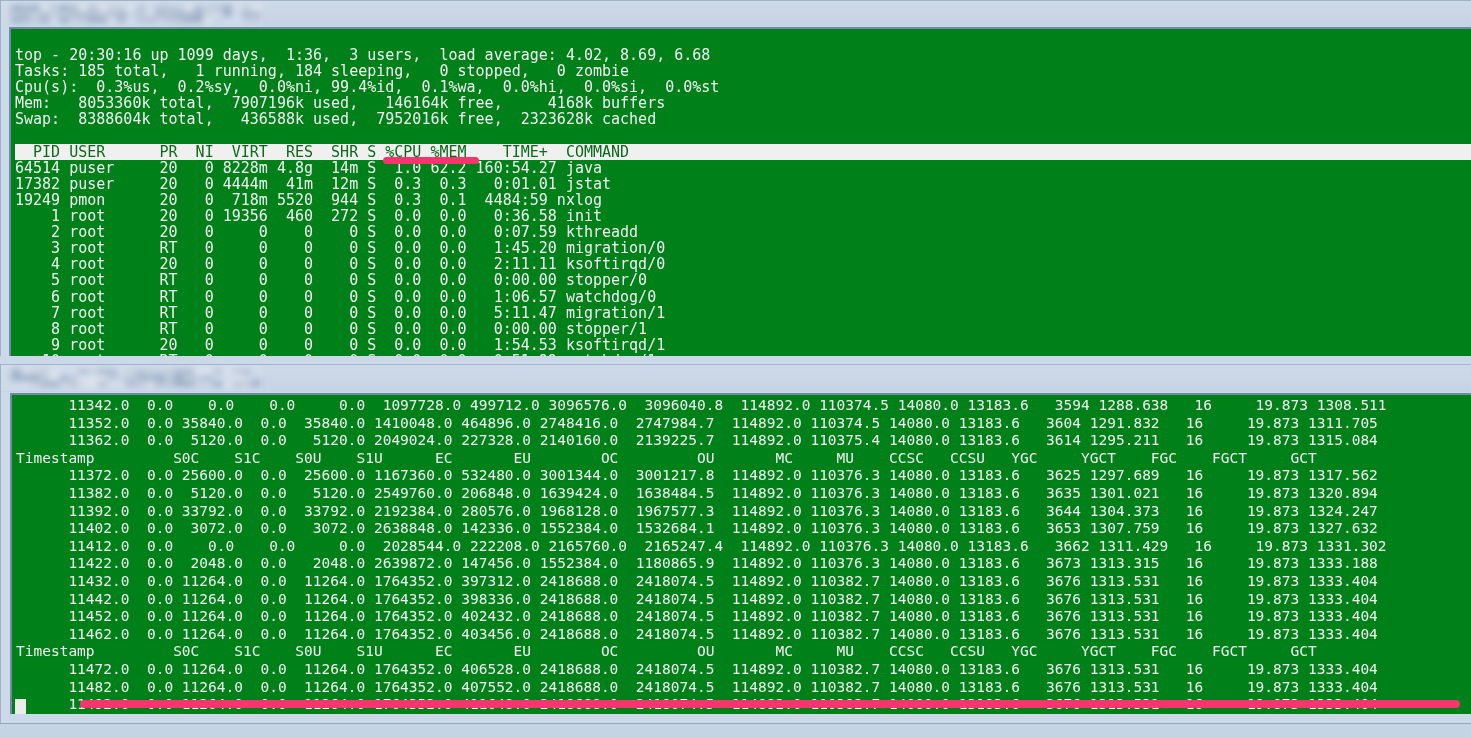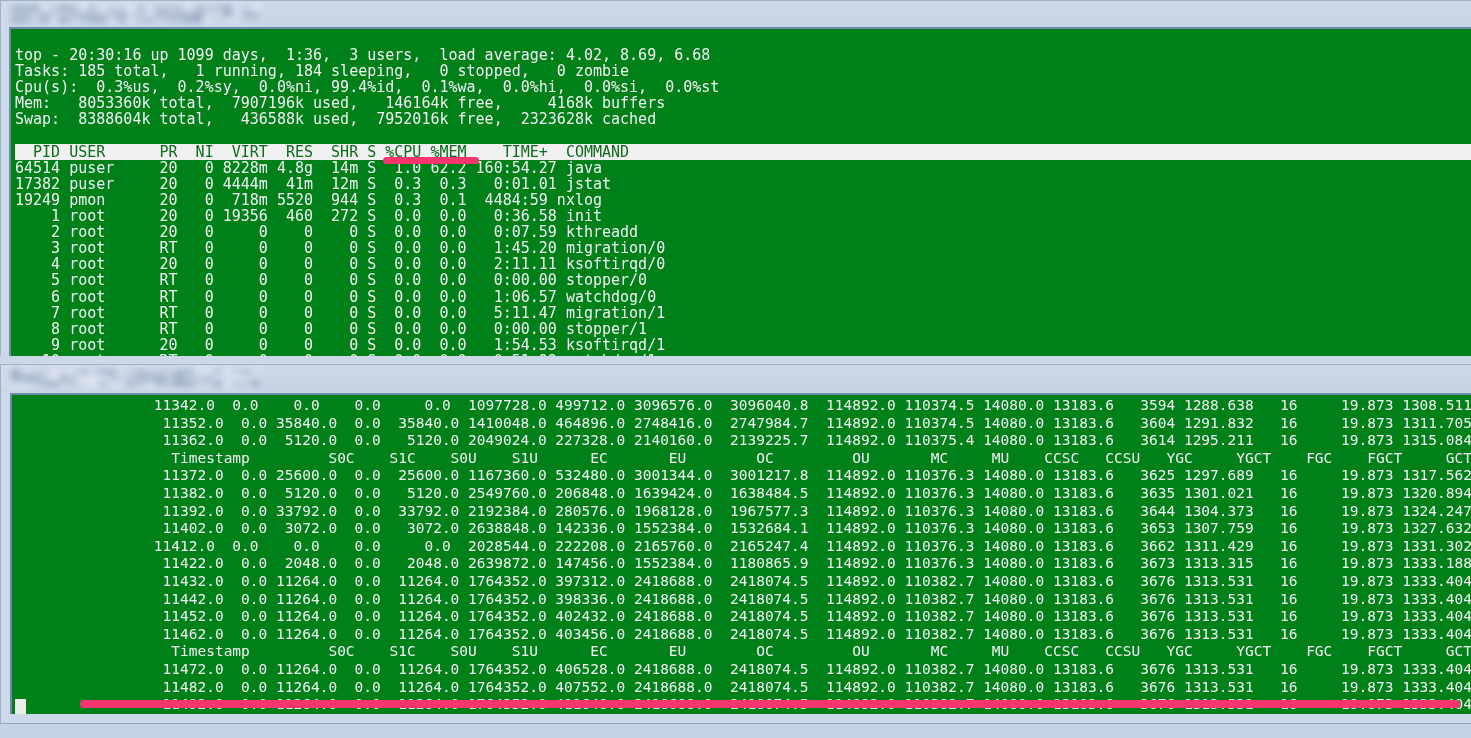--- a/index.html
+++ b/index.html
@@ -104,21 +104,21 @@
 
   .term {
     font-family: "DejaVu Sans Mono", "Liberation Mono", monospace;
     font-size: 15px;
     line-height: 16.1px;
     color: #f2f2f2;
     white-space: pre;
     letter-spacing: 0px;
     padding: 2px 0 0 4px;
   }
-  .term-bottom .term { font-size: 14.5px; line-height: 17.6px; text-align: right; }
+  .term-bottom .term { font-size: 14.5px; line-height: 17.6px; }
 
   .hdrline {
     background: #f0f0f0;
     color: #0a6b18;
     display: block;
     white-space: pre;
   }
   .blankline { display:block; height: 16.1px; }
 
   .row { display: block; }

